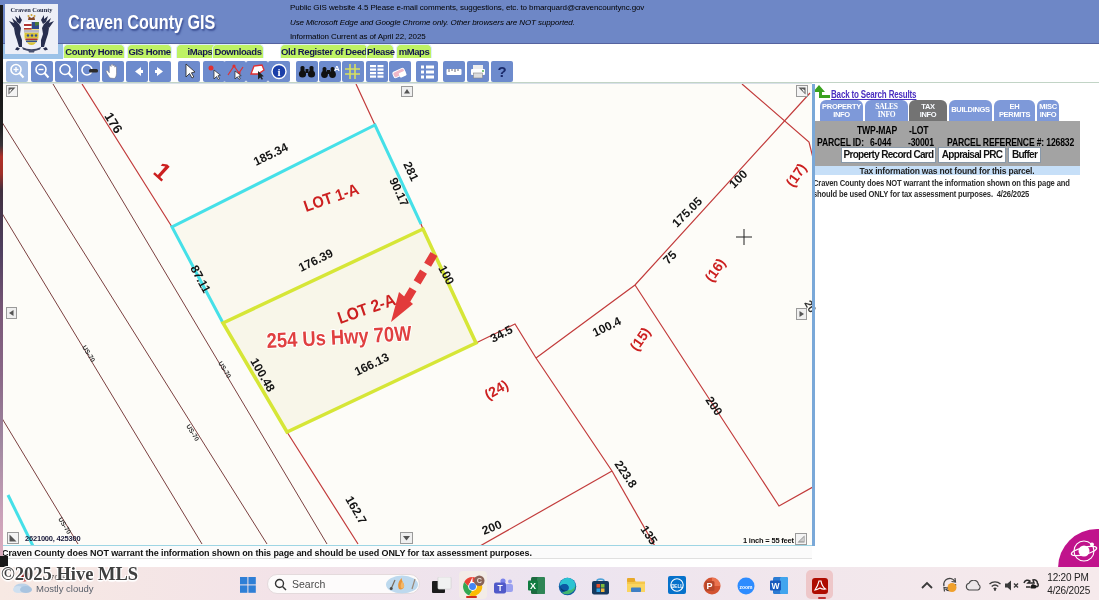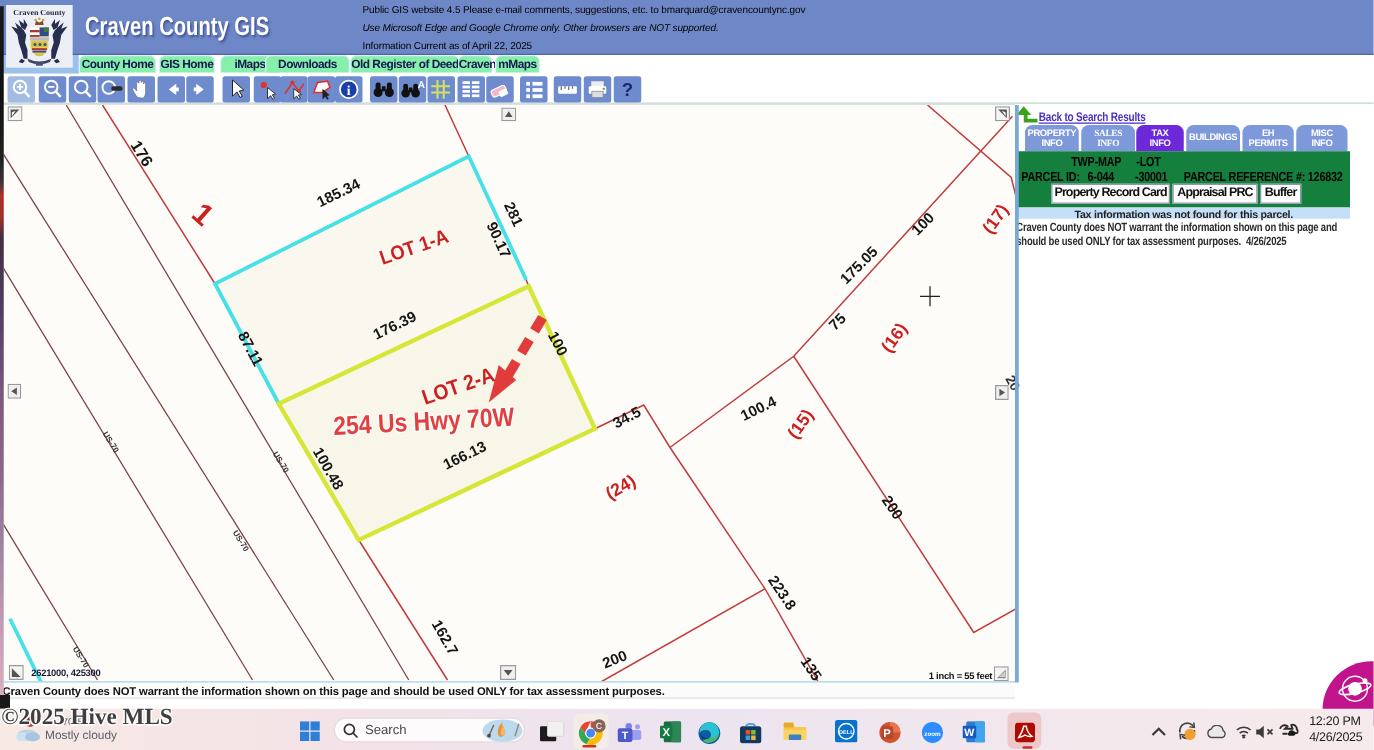--- a/index.html
+++ b/index.html
@@ -4,34 +4,34 @@
 <style>
 html,body{margin:0;padding:0;}
 body{width:1099px;height:600px;overflow:hidden;position:relative;background:#fff;font-family:"Liberation Sans",sans-serif;}
 .abs{position:absolute;}
 #header{left:0;top:0;width:1099px;height:44px;background:#6e87c6;}
 #hborder{left:0;top:43px;width:1099px;height:1px;background:#55639f;}
 #logo{left:5px;top:4px;width:53px;height:50px;background:#fdfdfd;z-index:5;}
 #title{left:68px;top:10px;font-size:21px;font-weight:bold;color:#fff;text-shadow:1.5px 1.5px 2px #3e5296;letter-spacing:0px;z-index:4;transform:scaleX(0.77);transform-origin:0 50%;}
 .hinfo{left:290px;color:#000;font-size:8px;z-index:4;letter-spacing:-0.1px;}
 #tabstrip{left:0;top:44px;width:63px;height:15px;background:#9cc2e8;}
-.tab{top:44px;height:14px;background:#86efac;border:1px solid #ddeefc;border-bottom:none;border-radius:5px 5px 0 0;color:#13164f;font-weight:bold;font-size:9.5px;line-height:13px;text-align:center;letter-spacing:-0.4px;box-sizing:border-box;white-space:nowrap;}
+.tab{top:44px;height:14px;background:#bef264;border:1px solid #ddeefc;border-bottom:none;border-radius:5px 5px 0 0;color:#13164f;font-weight:bold;font-size:9.5px;line-height:13px;text-align:center;letter-spacing:-0.4px;box-sizing:border-box;white-space:nowrap;}
 #toolbar{left:0;top:59px;width:1099px;height:24px;background:#fff;border-bottom:1px solid #c2d4c6;box-sizing:border-box;}
 .tbtn{top:61px;width:22px;height:21px;background:#6d8bcd;border-radius:2px;}
 .tbtn.lit{background:#a3bce4;}
 #map-ui{z-index:3;}
 #coordtxt{z-index:4;left:25px;top:534px;font-size:7.5px;font-weight:bold;color:#1a1a3a;letter-spacing:-0.2px;}
 #scaletxt{z-index:4;left:743px;top:535.5px;font-size:7.5px;font-weight:bold;color:#111;letter-spacing:-0.2px;}
 #mapdisc{left:0px;top:546px;width:812px;height:13px;background:#fbfbfb;border-bottom:1px solid #e0e0e0;box-sizing:border-box;}
 #mapdisc div{position:absolute;left:2px;top:1.5px;font-size:9px;font-weight:bold;color:#111;letter-spacing:-0.1px;white-space:nowrap;}
 
 #backlink{left:831px;top:89px;font-size:10px;font-weight:bold;color:#4a2fc0;text-decoration:underline;letter-spacing:-0.2px;transform:scaleX(0.8);transform-origin:0 0;white-space:nowrap;}
 .ptab{top:100px;height:21px;border-radius:6px 6px 0 0;background:#7e99d9;color:#fff;font-weight:bold;font-size:7.5px;line-height:8.5px;text-align:center;letter-spacing:-0.3px;box-sizing:border-box;padding-top:2.5px;}
-.ptab.active{background:#6d28d9;color:#f8fbff;}
-#bluepanel{left:814px;top:121px;width:266px;height:45px;background:#15803d;}
+.ptab.active{background:#737373;color:#f8fbff;}
+#bluepanel{left:814px;top:121px;width:266px;height:45px;background:#a3a3a3;}
 .bp{position:absolute;font-weight:bold;color:#000;font-size:10.5px;letter-spacing:-0.2px;white-space:nowrap;transform:scaleX(0.82);transform-origin:0 0;}
 .pbtn{position:absolute;top:26px;height:16px;background:#fdfdfd;border:1px solid #8899aa;box-sizing:border-box;font-size:10px;font-weight:bold;color:#111;text-align:center;line-height:14px;letter-spacing:-0.7px;white-space:nowrap;}
 #taxbar{left:814px;top:166px;width:266px;height:9px;background:#c6dff8;text-align:center;}
 #taxbar div{font-size:8.5px;font-weight:bold;color:#222;margin-top:0px;letter-spacing:-0.2px;}
 #pdisc{left:813px;top:178px;width:350px;font-size:9.5px;font-weight:bold;color:#2b2b2b;letter-spacing:-0.2px;line-height:10.5px;transform:scaleX(0.80);transform-origin:0 0;white-space:nowrap;}
 
 #taskbar{left:0;top:567px;width:1099px;height:33px;background:linear-gradient(90deg,#f7e9e3 0%,#f3e3e8 25%,#ece4f0 50%,#f2e7ec 75%,#f6eaec 100%);z-index:20;}
 #watermark{left:1px;top:563.5px;font-family:"Liberation Serif",serif;font-size:18.5px;font-weight:bold;color:#3f3f3f;z-index:30;letter-spacing:0px;text-shadow:-1px -1px 0 #fff,1px -1px 0 #fff,-1px 1px 0 #fff,1px 1px 0 #fff,0 2px 1px rgba(255,255,255,.8);}
 #weathertxt{left:36px;top:583px;font-size:9.5px;color:#585f6a;z-index:22;}
 #clock{right:9px;top:571px;text-align:left;font-size:10px;color:#222;z-index:22;line-height:13px;letter-spacing:-0.2px;}
@@ -84,23 +84,23 @@
 </g>
 
 <path d="M17 43 Q26.5 47.5 36 43 L35 45.5 Q26.5 49 18 45.5 Z" fill="#3a4260"></path>
 <path d="M23 46 L30 46 L29 48.5 L24 48.5 Z" fill="#4a5270"></path>
 </svg>
 </div>
 
 <div class="abs tab" style="left:63px;width:62px;">County Home</div>
 <div class="abs tab" style="left:127px;width:45px;">GIS Home</div>
 <div class="abs tab" style="left:176px;width:48px;">iMaps</div>
-<div class="abs tab" style="left:212px;width:68px;">Downloads</div>
+<div class="abs tab" style="left:212px;width:52px;">Downloads</div>
 <div class="abs tab" style="left:280px;width:88px;">Old Register of Deeds</div>
-<div class="abs tab" style="left:366px;width:28px;">Craven</div>
+<div class="abs tab" style="left:366px;width:28px;">Please</div>
 <div class="abs tab" style="left:396px;width:36px;">mMaps</div>
 
 <div id="toolbar" class="abs"></div>
 <div id="tbholder">
 <div class="abs tbtn lit" style="left:6px;"><svg width="22" height="21">
         <circle cx="10" cy="8.5" r="5" fill="none" stroke="#fff" stroke-width="1.6"></circle>
         <line x1="13.5" y1="12" x2="17.5" y2="16.5" stroke="#fff" stroke-width="2"></line>
         <line x1="7.5" y1="8.5" x2="12.5" y2="8.5" stroke="#fff" stroke-width="1.4"></line>
         <line x1="10" y1="6" x2="10" y2="11" stroke="#fff" stroke-width="1.4"></line>
       </svg></div>
@@ -356,21 +356,21 @@
 <svg width="20" height="15" viewBox="0 0 20 15">
 <path d="M6 0 L12 7 L9 7 L9 10 L17 10 L17 13 L6 13 L6 7 L0 7 Z" fill="#3aa21f" transform="translate(0,1)"></path>
 </svg>
 </div>
 <div id="backlink" class="abs">Back to Search Results</div>
 <div class="abs ptab" style="left:820px;width:43px;">PROPERTY<br>INFO</div>
 <div class="abs ptab" style="left:865px;width:43px;font-family:Liberation Serif, serif;">SALES<br>INFO</div>
 <div class="abs ptab active" style="left:909px;width:38px;">TAX<br>INFO</div>
 <div class="abs ptab" style="left:949px;width:43px;padding-top:6px;text-align:center;">BUILDINGS</div>
 <div class="abs ptab" style="left:994px;width:41px;">EH<br>PERMITS</div>
-<div class="abs ptab" style="left:1037px;width:41px;">MISC<br>INFO</div>
+<div class="abs ptab" style="left:1037px;width:22px;">MISC<br>INFO</div>
 <div id="bluepanel" class="abs">
 <div class="bp" style="left:43px;top:3px;">TWP-MAP</div>
 <div class="bp" style="left:95px;top:3px;">-LOT</div>
 <div class="bp" style="left:3px;top:15px;">PARCEL ID:</div>
 <div class="bp" style="left:56px;top:15px;">6-044</div>
 <div class="bp" style="left:94px;top:15px;">-30001</div>
 <div class="bp" style="left:133px;top:15px;">PARCEL REFERENCE #: 126832</div>
 <div class="pbtn" style="left:27px;width:95px;">Property Record Card</div>
 <div class="pbtn" style="left:124px;width:68px;">Appraisal PRC</div>
 <div class="pbtn" style="left:194px;width:33px;">Buffer</div>

